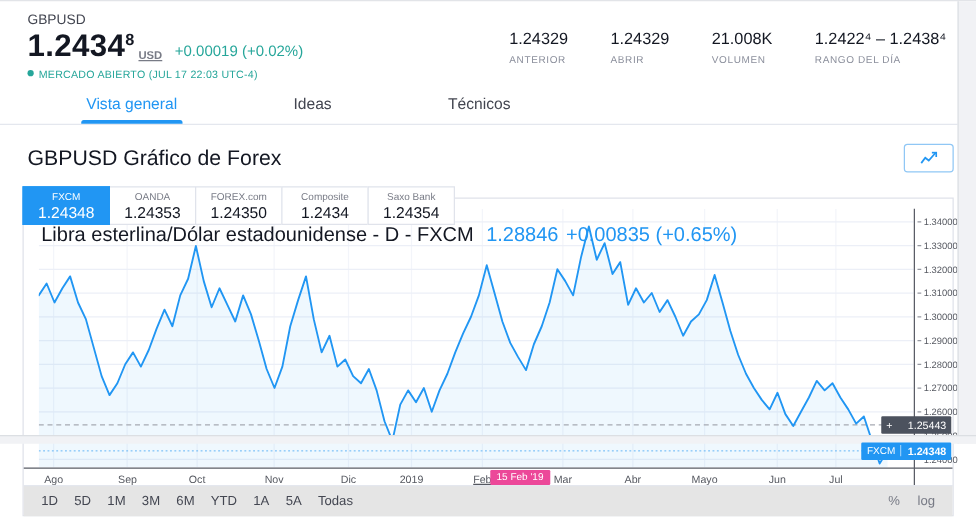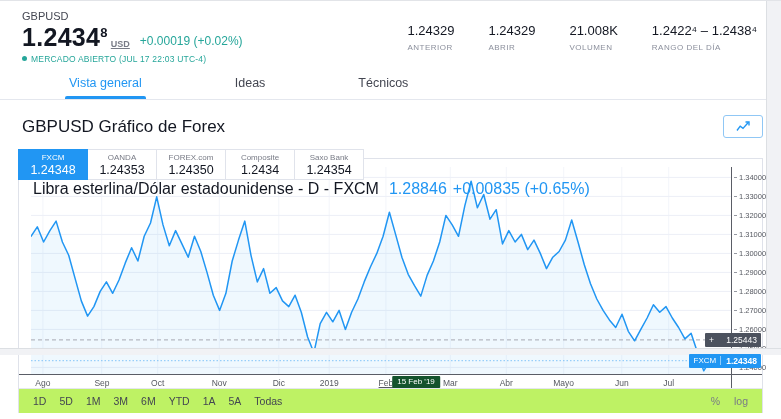--- a/index.html
+++ b/index.html
@@ -64,24 +64,24 @@
     background:#9598a1; margin:0 2px 2px 0; vertical-align:middle;}
   .badge { position:absolute; right:1px; height:14px; display:flex; align-items:center;
     font-size:8.5px; color:#fff; padding:0 4px; z-index:6; white-space:nowrap; border-radius:1px;}
   .badge-cross { background:#4c525e; width:56px; justify-content:space-between;}
   .badge-last { background:#2196f3; width:72px; gap:5px; justify-content:flex-end; font-weight:bold;}
   .badge-last .src { font-weight:normal; font-size:8px; border-right:1px solid rgba(255,255,255,.5);
     padding-right:4px;}
   .time-axis { position:absolute; left:0; top:215px; width:100%; height:14px;
     border-top:1px solid #5a5d66; }
   .xlabel { position:absolute; top:3px; transform:translateX(-50%); font-size:8.5px; color:#555860;}
-  .time-badge { position:absolute; top:1px; transform:translateX(-50%); background:#14532d;
+  .time-badge { position:absolute; top:1px; transform:translateX(-50%); background:#ec4899;
     color:#fff; font-size:8px; padding:1px 5px 2px; z-index:3; border-radius:1px;}
   .chart-toolbar { position:absolute; left:0; top:229px; width:100%; height:25px;
-    border-top:1px solid #e4e7ee; display:flex; align-items:center; padding:0 14px; background:#bef264;}
+    border-top:1px solid #e4e7ee; display:flex; align-items:center; padding:0 14px; background:#e5e5e5;}
   .range-btn { font-size:10.5px; color:#434651; margin-right:13px; cursor:pointer;}
   .scale-btns { margin-left:auto; display:flex; gap:14px;}
   .scale-btn { font-size:10.5px; color:#787b86; cursor:pointer;}
 </style>
 </head>
 <body>
 
 <div class="page">
 
   <div>

